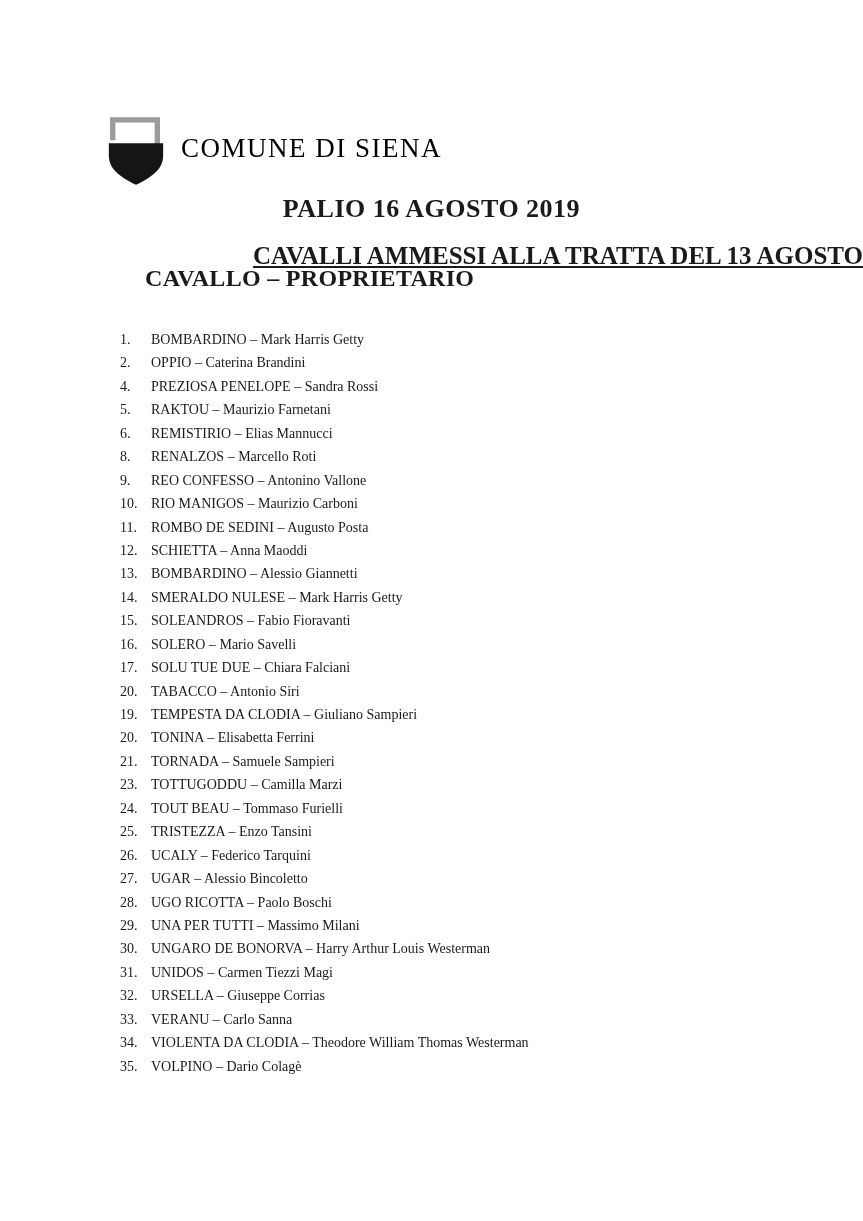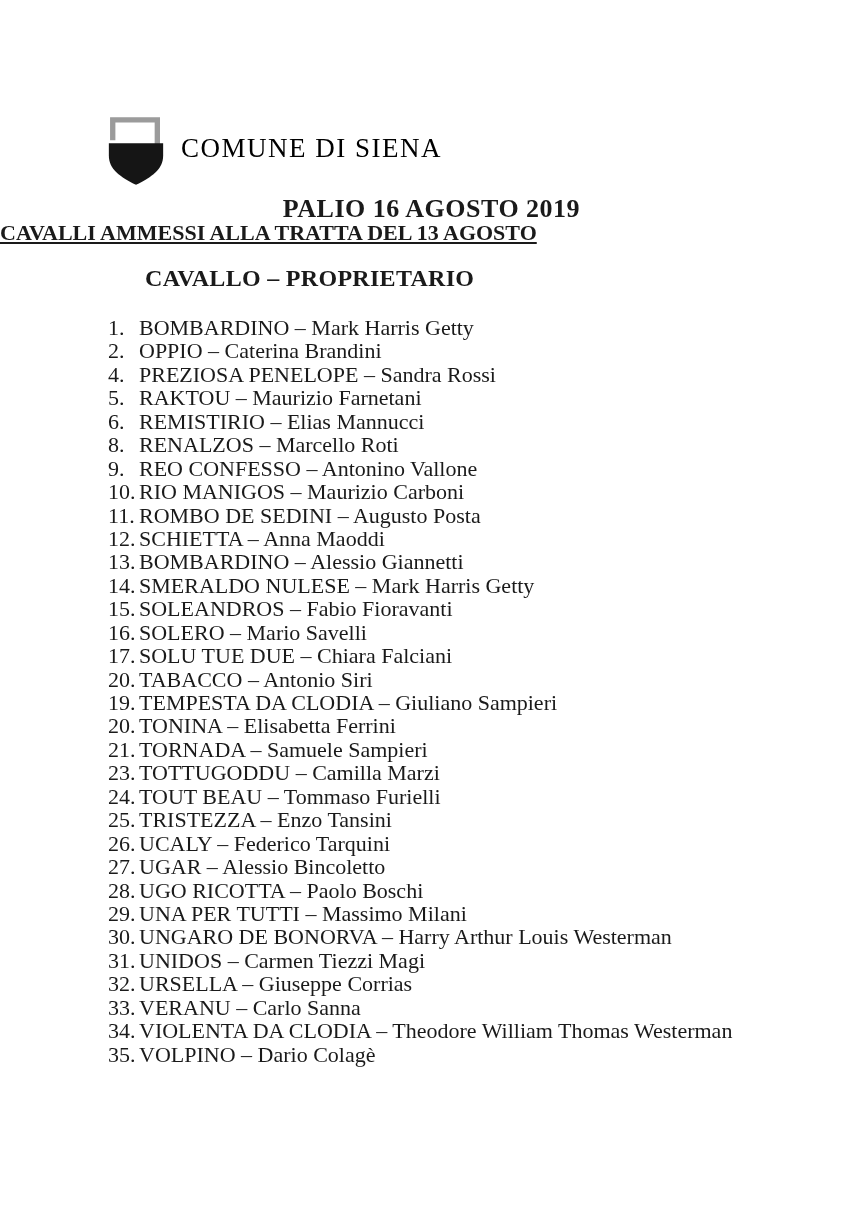--- a/index.html
+++ b/index.html
@@ -34,45 +34,45 @@
     left: 0;
     width: 100%;
     text-align: center;
     font-size: 26px;
     font-weight: bold;
     letter-spacing: 0.5px;
     font-family: Liberation Serif, serif;
   }
   .doc-subtitle {
     position: absolute;
-    top: 220px;
+    top: 242px;
     left: 0;
     width: 100%;
-    text-align: left;
-    font-size: 22px;
+    text-align: right;
+    font-size: 25px;
     font-weight: bold;
   }
   .doc-subtitle span { text-decoration: underline; }
   .list-heading {
     position: absolute;
     top: 265px;
     left: 145px;
     font-size: 24px;
     font-weight: bold;
     letter-spacing: 0.3px;
   }
   .horse-list {
     position: absolute;
     top: 312px;
     left: 104px;
     width: 700px;
-    margin: 4px;
+    margin: 16px;
     padding: 0;
     list-style: none;
-    font-size: 22px;
+    font-size: 14px;
     line-height: 23.43px;
   }
   .horse-list li { white-space: nowrap; }
   .num { display: inline-block; width: 31px; }
 </style>
 </head>
 <body>
 
 <div class="logo">
   <svg viewBox="0 0 66 78" aria-hidden="true">

